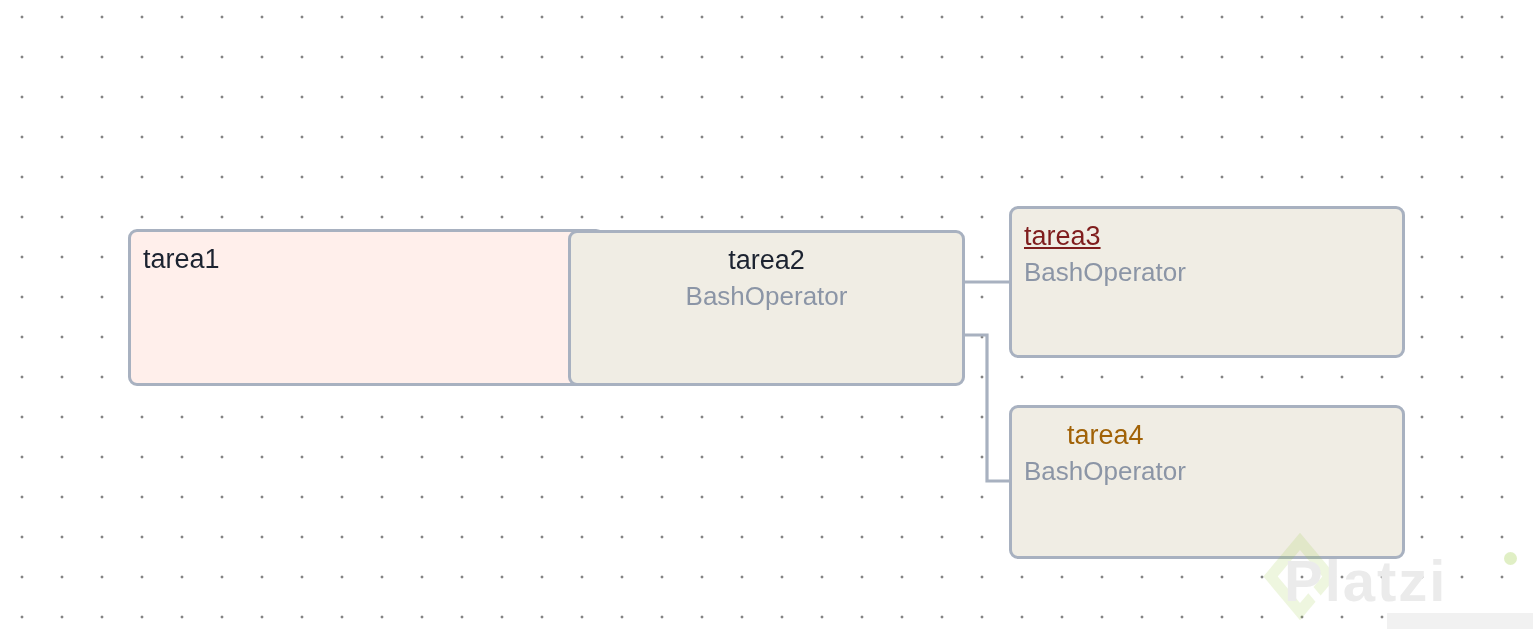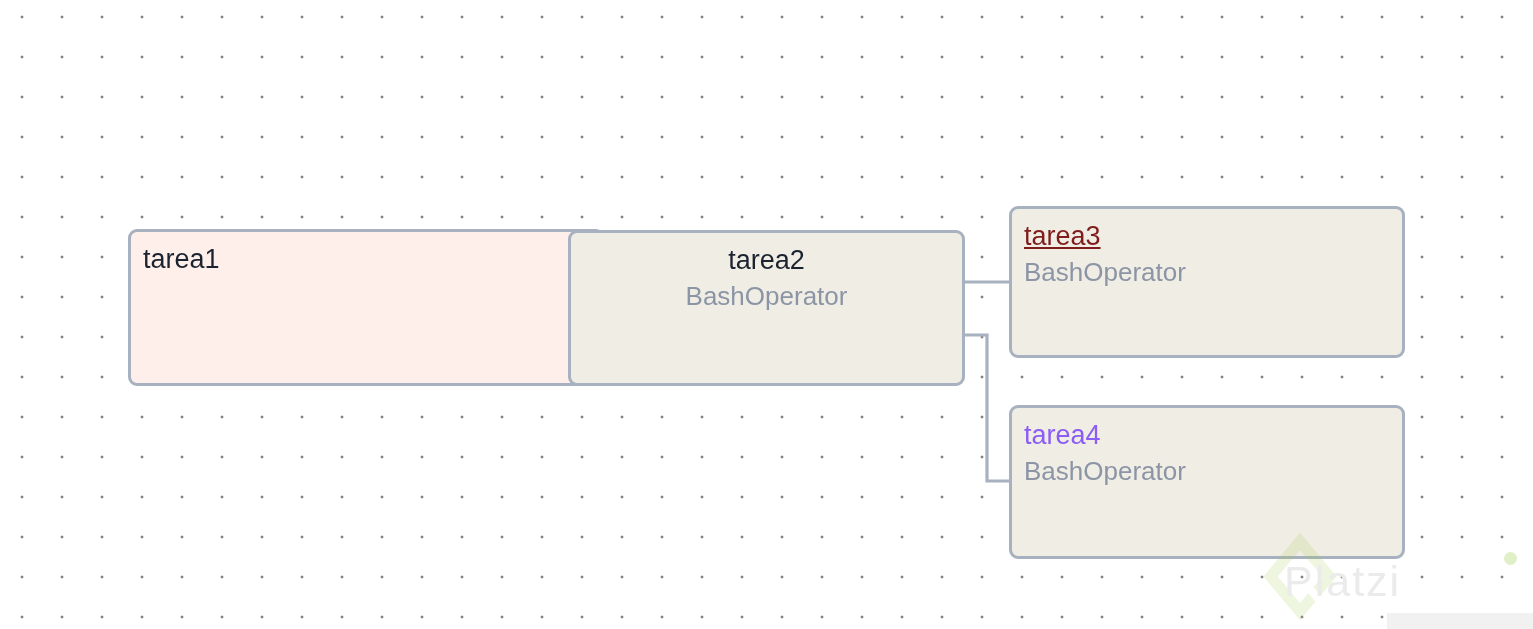--- a/index.html
+++ b/index.html
@@ -60,23 +60,23 @@
 
   .watermark { position: absolute; left: 0; top: 0; width: 1533px; height: 629px; pointer-events: none; }
   .wm-logo {
     position: absolute;
     left: 1261px; top: 530px;
     width: 78px; height: 93px;
   }
   .wm-text {
     position: absolute;
     left: 1284px; top: 552px;
-    font-size: 43px;
+    font-size: 58px;
     line-height: 58px;
-    font-weight: 400;
+    font-weight: 700;
     letter-spacing: 2px;
   }
   .wm-idot {
     position: absolute;
     left: 1504px; top: 552px;
     width: 13px; height: 13px;
     border-radius: 50%;
     background: rgba(152,202,63,0.30);
   }
   .bottom-bar {
@@ -105,21 +105,21 @@
     <div class="node-title" style="color: rgb(28, 35, 48);">tarea2</div>
     <div class="node-op" style="color: rgb(139, 149, 166);">BashOperator</div>
   </div>
 
   <div class="node n3" style="background-color: rgb(240, 237, 228); border-color: rgb(168, 177, 192);">
     <div class="node-title" style="color: #7f1d1d; text-decoration: underline;">tarea3</div>
     <div class="node-op" style="color: rgb(139, 149, 166);">BashOperator</div>
   </div>
 
   <div class="node n4" style="background-color: rgb(240, 237, 228); border-color: rgb(168, 177, 192);">
-    <div class="node-title" style="color: #8b5cf6;">tarea4</div>
+    <div class="node-title" style="color: #a16207; margin-left: 43px;">tarea4</div>
     <div class="node-op" style="color: rgb(139, 149, 166);">BashOperator</div>
   </div>
 
   <div class="watermark">
     <svg class="wm-logo" viewBox="0 0 100 100" preserveAspectRatio="none">
       <path fill="rgba(152,202,63,0.17)" d="M50 3 L97 50 L76.5 70.5 L67.3 61.3 L78.6 50 L50 21.4 L21.4 50 L50 78.6 L60.7 67.9 L69.9 77.1 L50 97 L3 50 Z"></path>
     </svg>
     <div class="wm-text" style="color: rgb(235, 235, 235);">Platzi</div>
     <div class="wm-idot"></div>
   </div>

